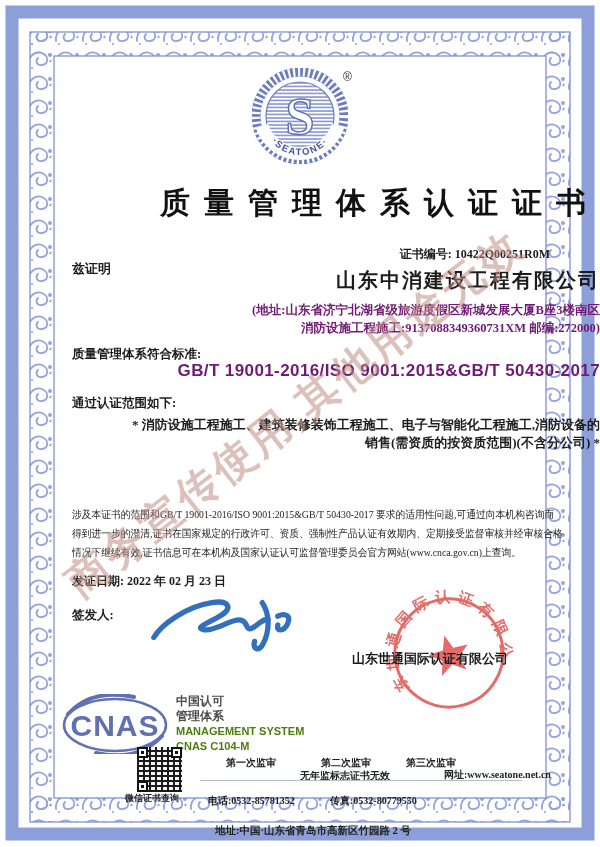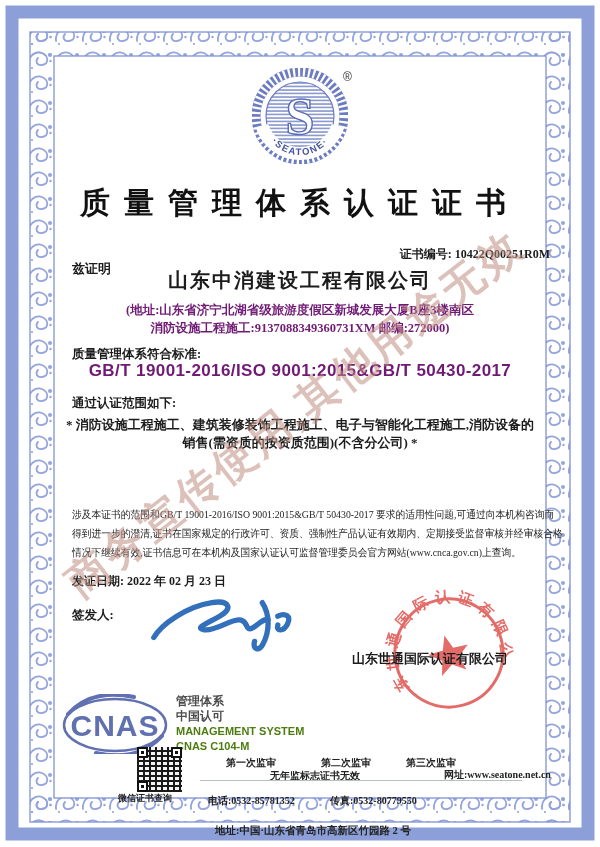--- a/index.html
+++ b/index.html
@@ -1,19 +1,19 @@
 <!DOCTYPE html>
 <html><head>
 <meta charset="utf-8">
 <style>
   html,body{margin:0;padding:0;background:#ffffff;}
   .page{position:relative;width:600px;height:847px;background:#ffffff;overflow:hidden;
         font-family:"Liberation Serif","DejaVu Serif",serif;color:#1c1c1c;}
   .abs{position:absolute;}
-  .ctr{left:0;width:600px;text-align:center;}
+  .ctr{left:0;width:600px;text-align:right;}
   svg{display:block;}
   .frame-svg{position:absolute;left:0;top:0;z-index:1;}
   .content{position:absolute;inset:0;z-index:2;}
   .title{top:183px;font-size:30px;font-weight:bold;letter-spacing:14px;color:#111;}
   .certno{top:226px;right:50px;font-size:12px;font-weight:bold;margin-top:20px;}
   .hereby{left:72px;top:260px;font-size:13px;font-weight:bold;}
   .company{top:267px;font-size:20px;font-weight:bold;letter-spacing:2px;}
   .addr{font-size:12.5px;font-weight:bold;color:#701a75;}
   .lbl{left:72px;font-size:12.5px;font-weight:bold;}
   .standard{top:361px;font-size:17px;font-weight:bold;font-family:"Liberation Sans",sans-serif;letter-spacing:.4px;color:#701a75;}
@@ -131,37 +131,37 @@
       </text>
     </svg>
 
     <svg class="abs" style="left:60px;top:694px;" width="110" height="60" viewBox="0 0 110 60">
       <ellipse cx="55" cy="31" rx="51" ry="26" fill="none" stroke="#6070b0" stroke-width="2.5"></ellipse>
       <path d="M8,20 Q32,-6 74,3" fill="none" stroke="#6070b0" stroke-width="4" stroke-linecap="round"></path>
       <path d="M102,42 Q78,68 36,59" fill="none" stroke="#6070b0" stroke-width="4" stroke-linecap="round"></path>
       <text x="55" y="42" text-anchor="middle" font-family="Liberation Sans, sans-serif" font-size="30" font-weight="bold" fill="#6070b0" letter-spacing="1">CNAS</text>
     </svg>
     <div class="abs cnas-text">
+      <div>中国认可</div>
       <div>管理体系</div>
-      <div>中国认可</div>
       <div class="en">MANAGEMENT SYSTEM</div>
       <div class="en">CNAS C104-M</div>
     </div>
 
     <div class="abs qr">
       <div class="fp" style="left:0;top:0;"></div>
       <div class="fp" style="right:0;top:0;"></div>
       <div class="fp" style="left:0;bottom:0;"></div>
     </div>
-    <div class="abs foot" style="left:118px;top:792px;font-size:9px;">微信证书查询</div>
+    <div class="abs foot" style="left:125px;top:792px;font-size:9px;">微信证书查询</div>
 
     <div class="abs foot" style="left:215px;top:756px;width:72px;text-align:center;">第一次监审</div>
     <div class="abs foot" style="left:310px;top:756px;width:72px;text-align:center;">第二次监审</div>
     <div class="abs foot" style="left:395px;top:756px;width:72px;text-align:center;">第三次监审</div>
-    <div class="abs foot" style="left:270px;top:769px;width:150px;">无年监标志证书无效</div>
+    <div class="abs foot" style="left:270px;top:769px;width:150px;text-align:center;">无年监标志证书无效</div>
     <div class="abs hline"></div>
     <div class="abs foot" style="left:215px;top:824px;font-size:10.5px;">地址:中国·山东省青岛市高新区竹园路 2 号</div>
     <div class="abs foot" style="left:208px;top:794px;">电话:0532-85781352</div>
     <div class="abs foot" style="left:330px;top:794px;">传真:0532-80779550</div>
     <div class="abs foot" style="left:444px;top:768px;">网址:www.seatone.net.cn</div>
   </div>
 
   <div class="abs watermark">商务宣传使用,其他用途无效</div>
 </div>
 

